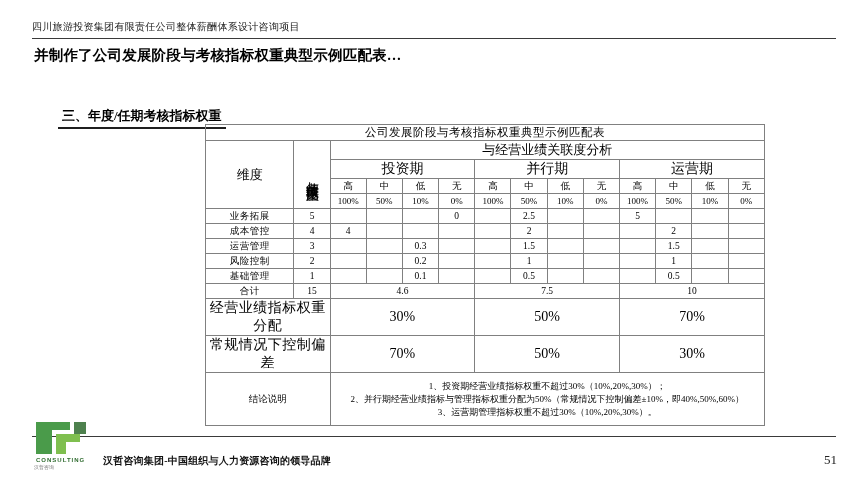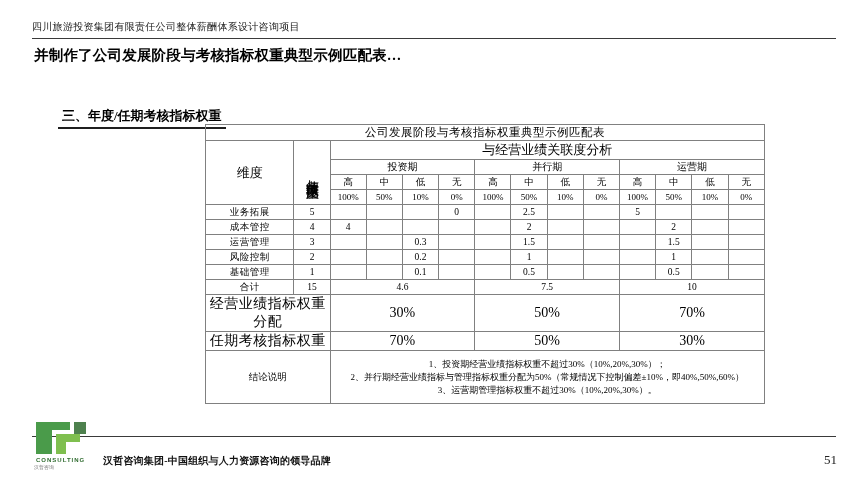--- a/index.html
+++ b/index.html
@@ -65,21 +65,21 @@
     height:20px;
     letter-spacing:0.5px;
   }
   .grp-row td{
     font-size:13px;
     font-weight:bold;
     height:18px;
     margin-top:30px;
   }
   .stage-row td{
-    font-size:10px;
+    font-size:14px;
     font-weight:bold;
     height:16px;
   }
   .lvl-row td{
     font-size:9.5px;
     height:15px;
   }
   .pct-row td{
     font-size:9px;
     height:14px;
@@ -311,21 +311,21 @@
     <td colspan="4">10</td>
   </tr>
 
   <tr class="alloc-row">
     <td colspan="2" class="rowlabel">经营业绩指标权重分配</td>
     <td colspan="4">30%</td>
     <td colspan="4">50%</td>
     <td colspan="4">70%</td>
   </tr>
   <tr class="alloc-row">
-    <td colspan="2" class="rowlabel">任期考核指标权重</td>
+    <td colspan="2" class="rowlabel">常规情况下控制偏差</td>
     <td colspan="4">70%</td>
     <td colspan="4">50%</td>
     <td colspan="4">30%</td>
   </tr>
 
   <tr>
     <td colspan="2" class="concl-label" style="height:52px">结论说明</td>
     <td colspan="12" class="concl-text">
       <div>1、投资期经营业绩指标权重不超过30%（10%,20%,30%）；</div>
       <div>2、并行期经营业绩指标与管理指标权重分配为50%（常规情况下控制偏差±10%，即40%,50%,60%）</div>

